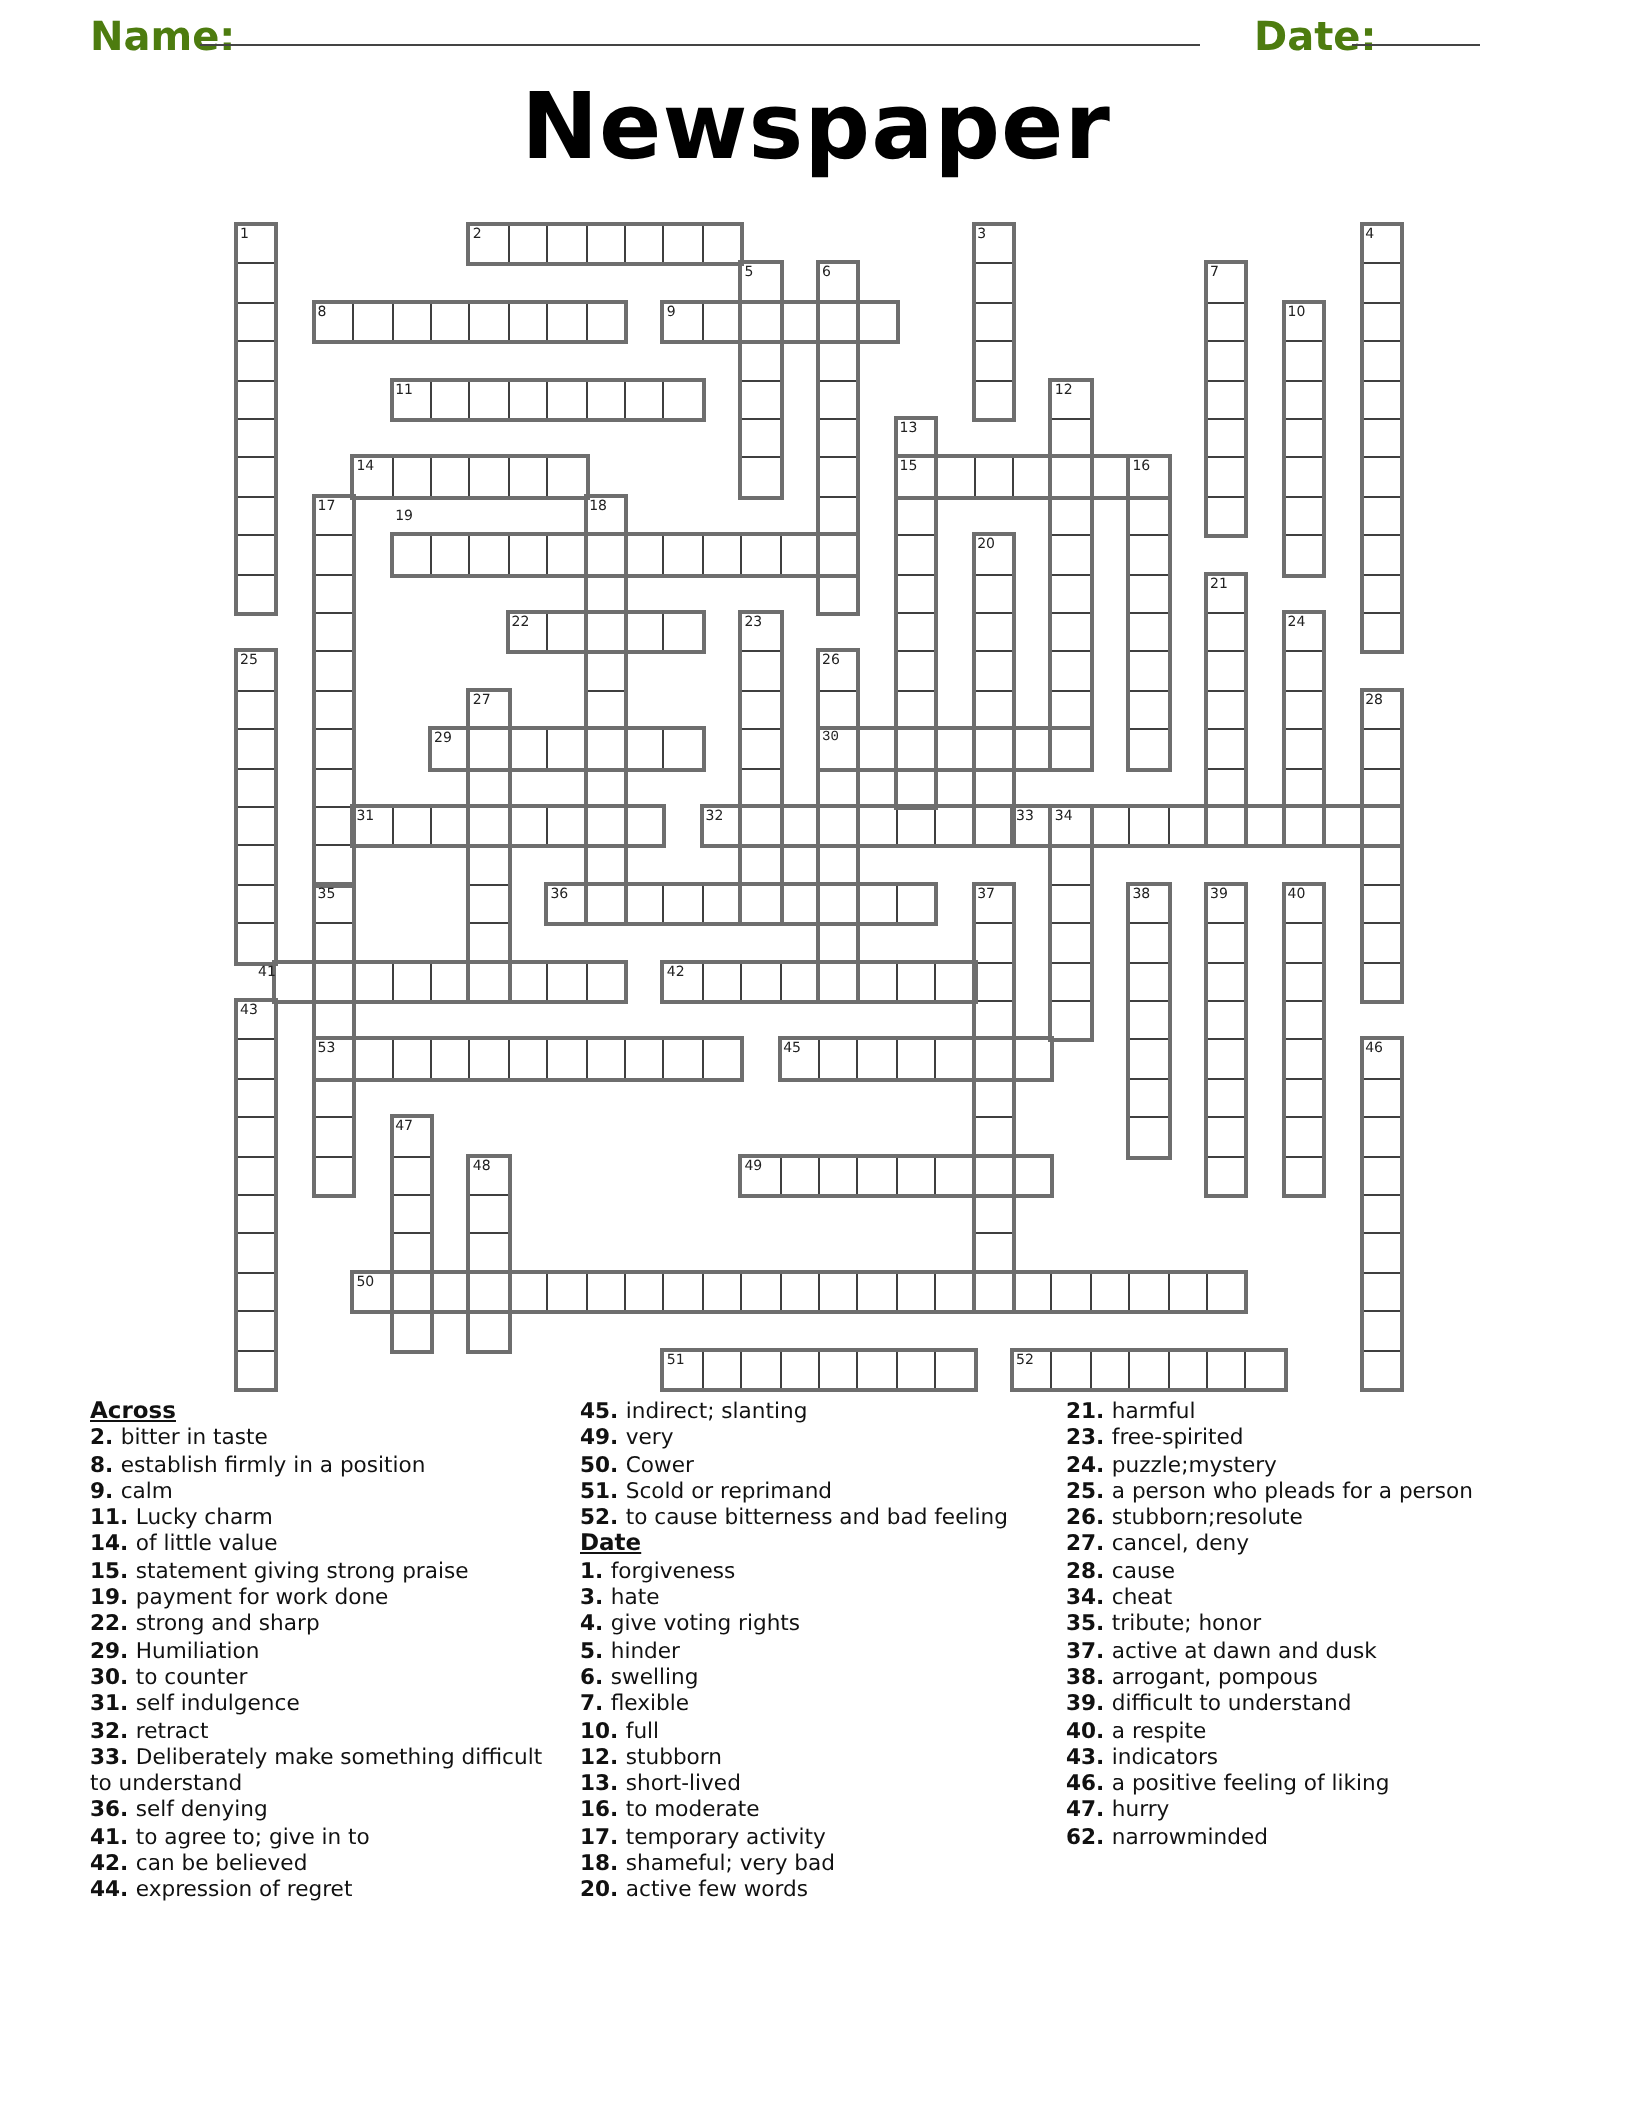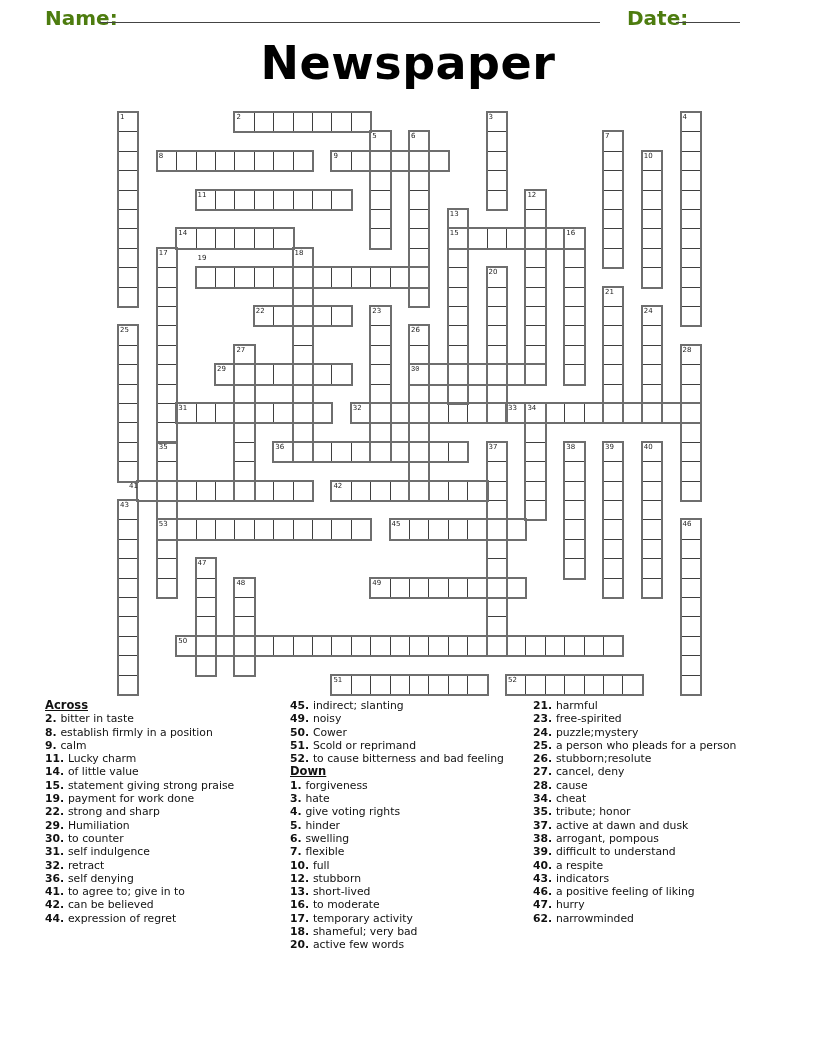--- a/index.html
+++ b/index.html
@@ -545,32 +545,33 @@
         <div class="clue-item"><span class="cnum">9. </span><span>calm</span></div>
         <div class="clue-item"><span class="cnum">11. </span><span>Lucky charm</span></div>
         <div class="clue-item"><span class="cnum">14. </span><span>of little value</span></div>
         <div class="clue-item"><span class="cnum">15. </span><span>statement giving strong praise</span></div>
         <div class="clue-item"><span class="cnum">19. </span><span>payment for work done</span></div>
         <div class="clue-item"><span class="cnum">22. </span><span>strong and sharp</span></div>
         <div class="clue-item"><span class="cnum">29. </span><span>Humiliation</span></div>
         <div class="clue-item"><span class="cnum">30. </span><span>to counter</span></div>
         <div class="clue-item"><span class="cnum">31. </span><span>self indulgence</span></div>
         <div class="clue-item"><span class="cnum">32. </span><span>retract</span></div>
+        <div class="clue-item"><span class="cnum">33. </span><span>Deliberately make something difficult to understand</span></div>
         <div class="clue-item"><span class="cnum">36. </span><span>self denying</span></div>
         <div class="clue-item"><span class="cnum">41. </span><span>to agree to; give in to</span></div>
         <div class="clue-item"><span class="cnum">42. </span><span>can be believed</span></div>
         <div class="clue-item"><span class="cnum">44. </span><span>expression of regret</span></div>
       </div>
       <div class="clue-col" style="left: 290px; top: 699px; width: 238px;">
         <div class="clue-item"><span class="cnum">45. </span><span>indirect; slanting</span></div>
-        <div class="clue-item"><span class="cnum">49. </span><span>noisy</span></div>
+        <div class="clue-item"><span class="cnum">49. </span><span>very</span></div>
         <div class="clue-item"><span class="cnum">50. </span><span>Cower</span></div>
         <div class="clue-item"><span class="cnum">51. </span><span>Scold or reprimand</span></div>
         <div class="clue-item"><span class="cnum">52. </span><span>to cause bitterness and bad feeling</span></div>
-        <div class="clue-head">Down</div>
+        <div class="clue-head">Date</div>
         <div class="clue-item"><span class="cnum">1. </span><span>forgiveness</span></div>
         <div class="clue-item"><span class="cnum">3. </span><span>hate</span></div>
         <div class="clue-item"><span class="cnum">4. </span><span>give voting rights</span></div>
         <div class="clue-item"><span class="cnum">5. </span><span>hinder</span></div>
         <div class="clue-item"><span class="cnum">6. </span><span>swelling</span></div>
         <div class="clue-item"><span class="cnum">7. </span><span>flexible</span></div>
         <div class="clue-item"><span class="cnum">10. </span><span>full</span></div>
         <div class="clue-item"><span class="cnum">12. </span><span>stubborn</span></div>
         <div class="clue-item"><span class="cnum">13. </span><span>short-lived</span></div>
         <div class="clue-item"><span class="cnum">16. </span><span>to moderate</span></div>

